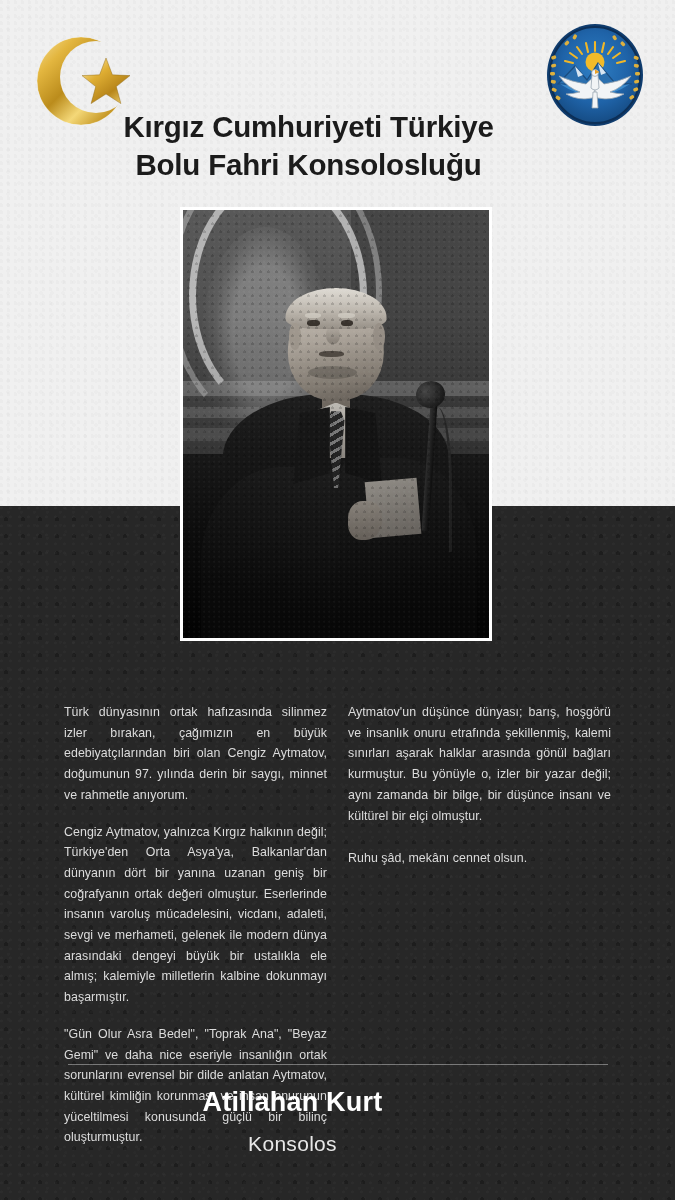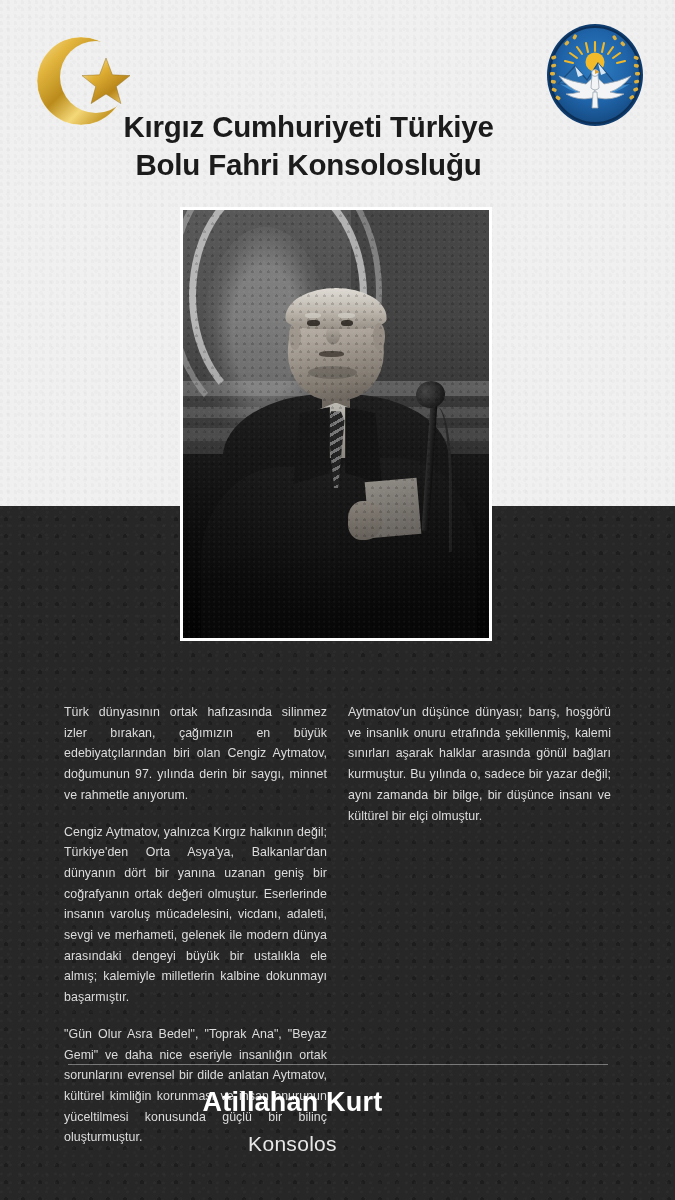--- a/index.html
+++ b/index.html
@@ -509,21 +509,22 @@
 
   <div class="text-columns">
 
     <div class="text-col">
       <p class="para">Türk dünyasının ortak hafızasında silinmez izler bırakan, çağımızın en büyük edebiyatçılarından biri olan Cengiz Aytmatov, doğumunun 97. yılında derin bir saygı, minnet ve rahmetle anıyorum.</p>
       <p class="para">Cengiz Aytmatov, yalnızca Kırgız halkının değil; Türkiye'den Orta Asya'ya, Balkanlar'dan dünyanın dört bir yanına uzanan geniş bir coğrafyanın ortak değeri olmuştur. Eserlerinde insanın varoluş mücadelesini, vicdanı, adaleti, sevgi ve merhameti, gelenek ile modern dünya arasındaki dengeyi büyük bir ustalıkla ele almış; kalemiyle milletlerin kalbine dokunmayı başarmıştır.</p>
       <p class="para">"Gün Olur Asra Bedel", "Toprak Ana", "Beyaz Gemi" ve daha nice eseriyle insanlığın ortak sorunlarını evrensel bir dilde anlatan Aytmatov, kültürel kimliğin korunması ve insan onurunun yüceltilmesi konusunda güçlü bir bilinç oluşturmuştur.</p>
     </div>
 
     <div class="text-col">
-      <p class="para">Aytmatov'un düşünce dünyası; barış, hoşgörü ve insanlık onuru etrafında şekillenmiş, kalemi sınırları aşarak halklar arasında gönül bağları kurmuştur. Bu yılında o, sadece bir yazar değil; aynı zamanda bir bilge, bir düşünce insanı ve kültürel bir elçi olmuştur.</p>
+      <p class="para">Aytmatov'un düşünce dünyası; barış, hoşgörü ve insanlık onuru etrafında şekillenmiş, kalemi sınırları aşarak halklar arasında gönül bağları kurmuştur. Bu yönüyle o, izler bir yazar değil; aynı zamanda bir bilge, bir düşünce insanı ve kültürel bir elçi olmuştur.</p>
+      <p class="para spaced-top">Ruhu şâd, mekânı cennet olsun.</p>
     </div>
 
   </div>
 
   <div class="footer-rule"></div>
 
   <div class="footer-block">
     <span class="footer-name">Atillahan Kurt</span>
     <span class="footer-role">Konsolos</span>
   </div>

